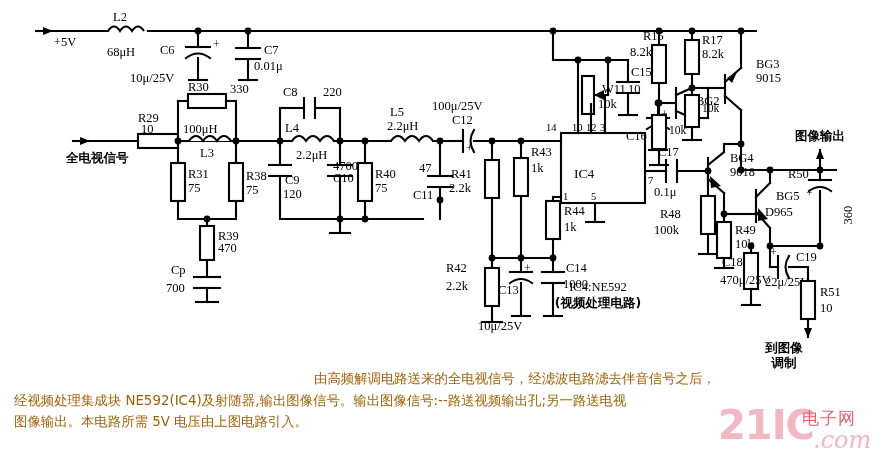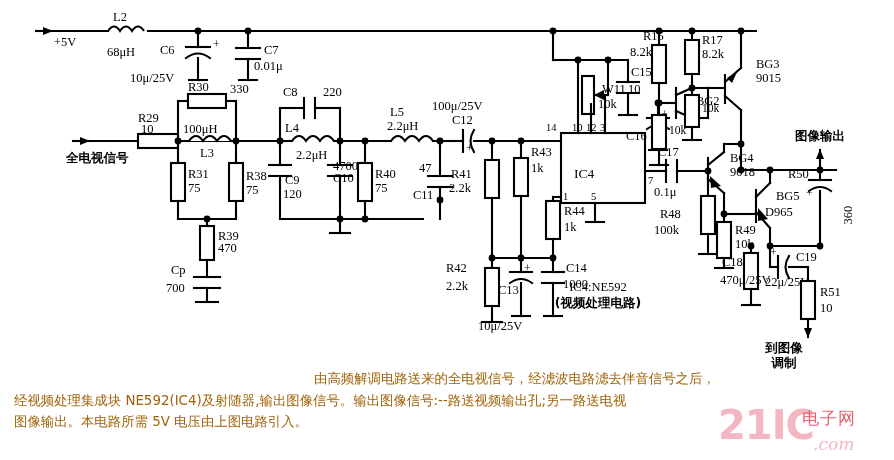--- a/index.html
+++ b/index.html
@@ -19,21 +19,21 @@
   .caption{position:absolute;left:0;top:368px;width:894px;
            font-family:"DejaVu Sans", sans-serif;font-size:13.4px;
            color:#a16207;line-height:1.62;}
   .caption p{margin:0;padding:0 6px;}
   .cap-l1{text-indent:300px;}
   .watermark{position:absolute;right:4px;bottom:4px;width:180px;height:56px;
              pointer-events:none;}
   .wm-21ic{position:absolute;left:0;bottom:8px;font-family:"DejaVu Sans", sans-serif;
            font-size:40px;font-weight:bold;color:#f3b6c3;letter-spacing:-1px;text-align:right;}
   .wm-com{position:absolute;left:95px;bottom:2px;font-family:"DejaVu Serif", serif;
-          font-style:italic;font-size:17px;color:#f3b6c3;}
+          font-style:italic;font-size:24px;color:#f3b6c3;}
   .wm-cn{position:absolute;left:84px;bottom:26px;font-family:"DejaVu Sans", sans-serif;
          font-size:17px;color:#e8606f;letter-spacing:1px;}
 </style>
 </head>
 <body>
 
 <div id="root">
 
   <svg id="schematic" viewBox="0 0 894 372">
     <defs>

